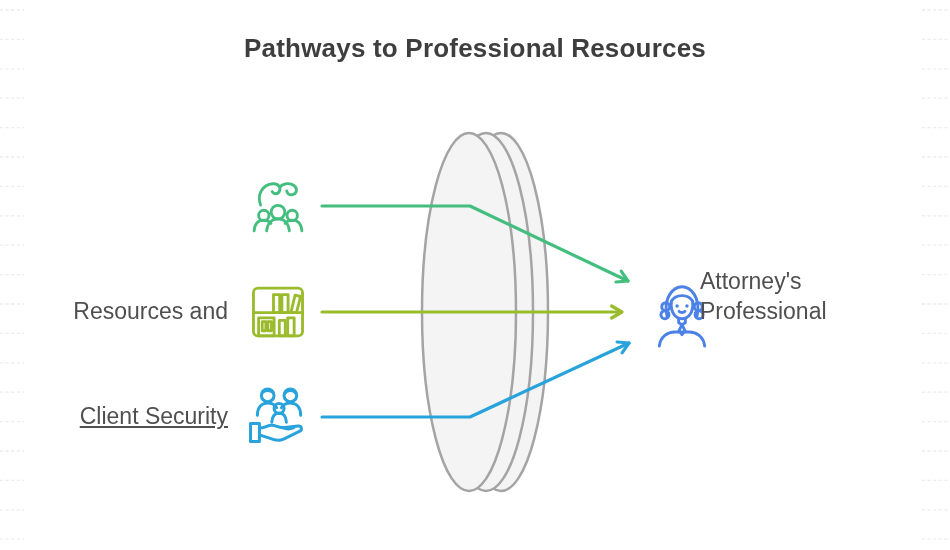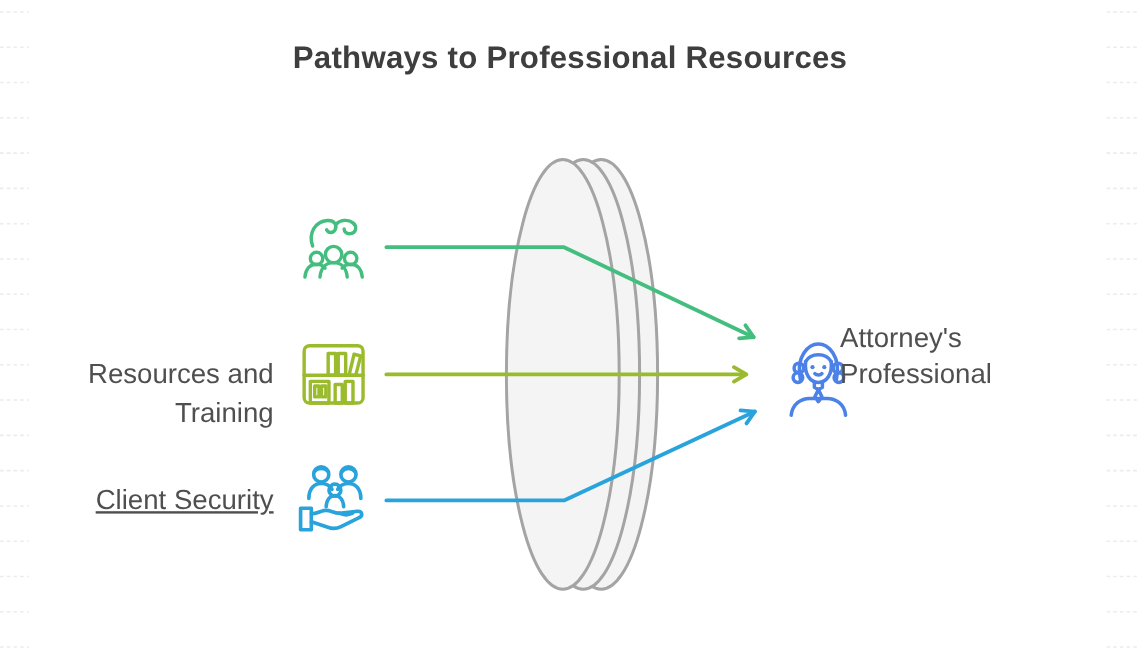--- a/index.html
+++ b/index.html
@@ -100,21 +100,20 @@
       <path d="M5.5 42.5 C6 37 9 34.2 13 34.2 C15.3 34.2 17.2 35.1 18.5 36.7"></path>
       <path d="M42.5 42.5 C42 37 39 34.2 35 34.2 C32.7 34.2 30.8 35.1 29.5 36.7"></path>
       <path d="M15.2 42.5 C15.8 36.3 19.3 33.2 24 33.2 C28.7 33.2 32.2 36.3 32.8 42.5"></path>
     </g>
   </svg>
 </div>
 
 <div class="abs" style="left:0;top:0;">
   <div class="abs src-label" style="top:279px;margin-top:16px;">
     <div>Resources and</div>
-    <div>Training</div>
   </div>
   <svg class="abs" style="left:247px;top:281px;" width="62" height="62" viewBox="0 0 48 48">
     <g class="stroke-icon" stroke="#9ABB2C">
       <rect x="5" y="5.5" width="38" height="37" rx="3.5"></rect>
       <line x1="5" y1="24.5" x2="43" y2="24.5"></line>
       <rect x="20.5" y="10.5" width="4.8" height="14"></rect>
       <rect x="27" y="10.5" width="4.8" height="14"></rect>
       <path d="M34 24.5 L37.2 11 L41.5 12 L38.3 24.5 Z"></path>
       <rect x="9" y="28.5" width="12" height="14"></rect>
       <rect x="11.8" y="31.5" width="2.8" height="7"></rect>

